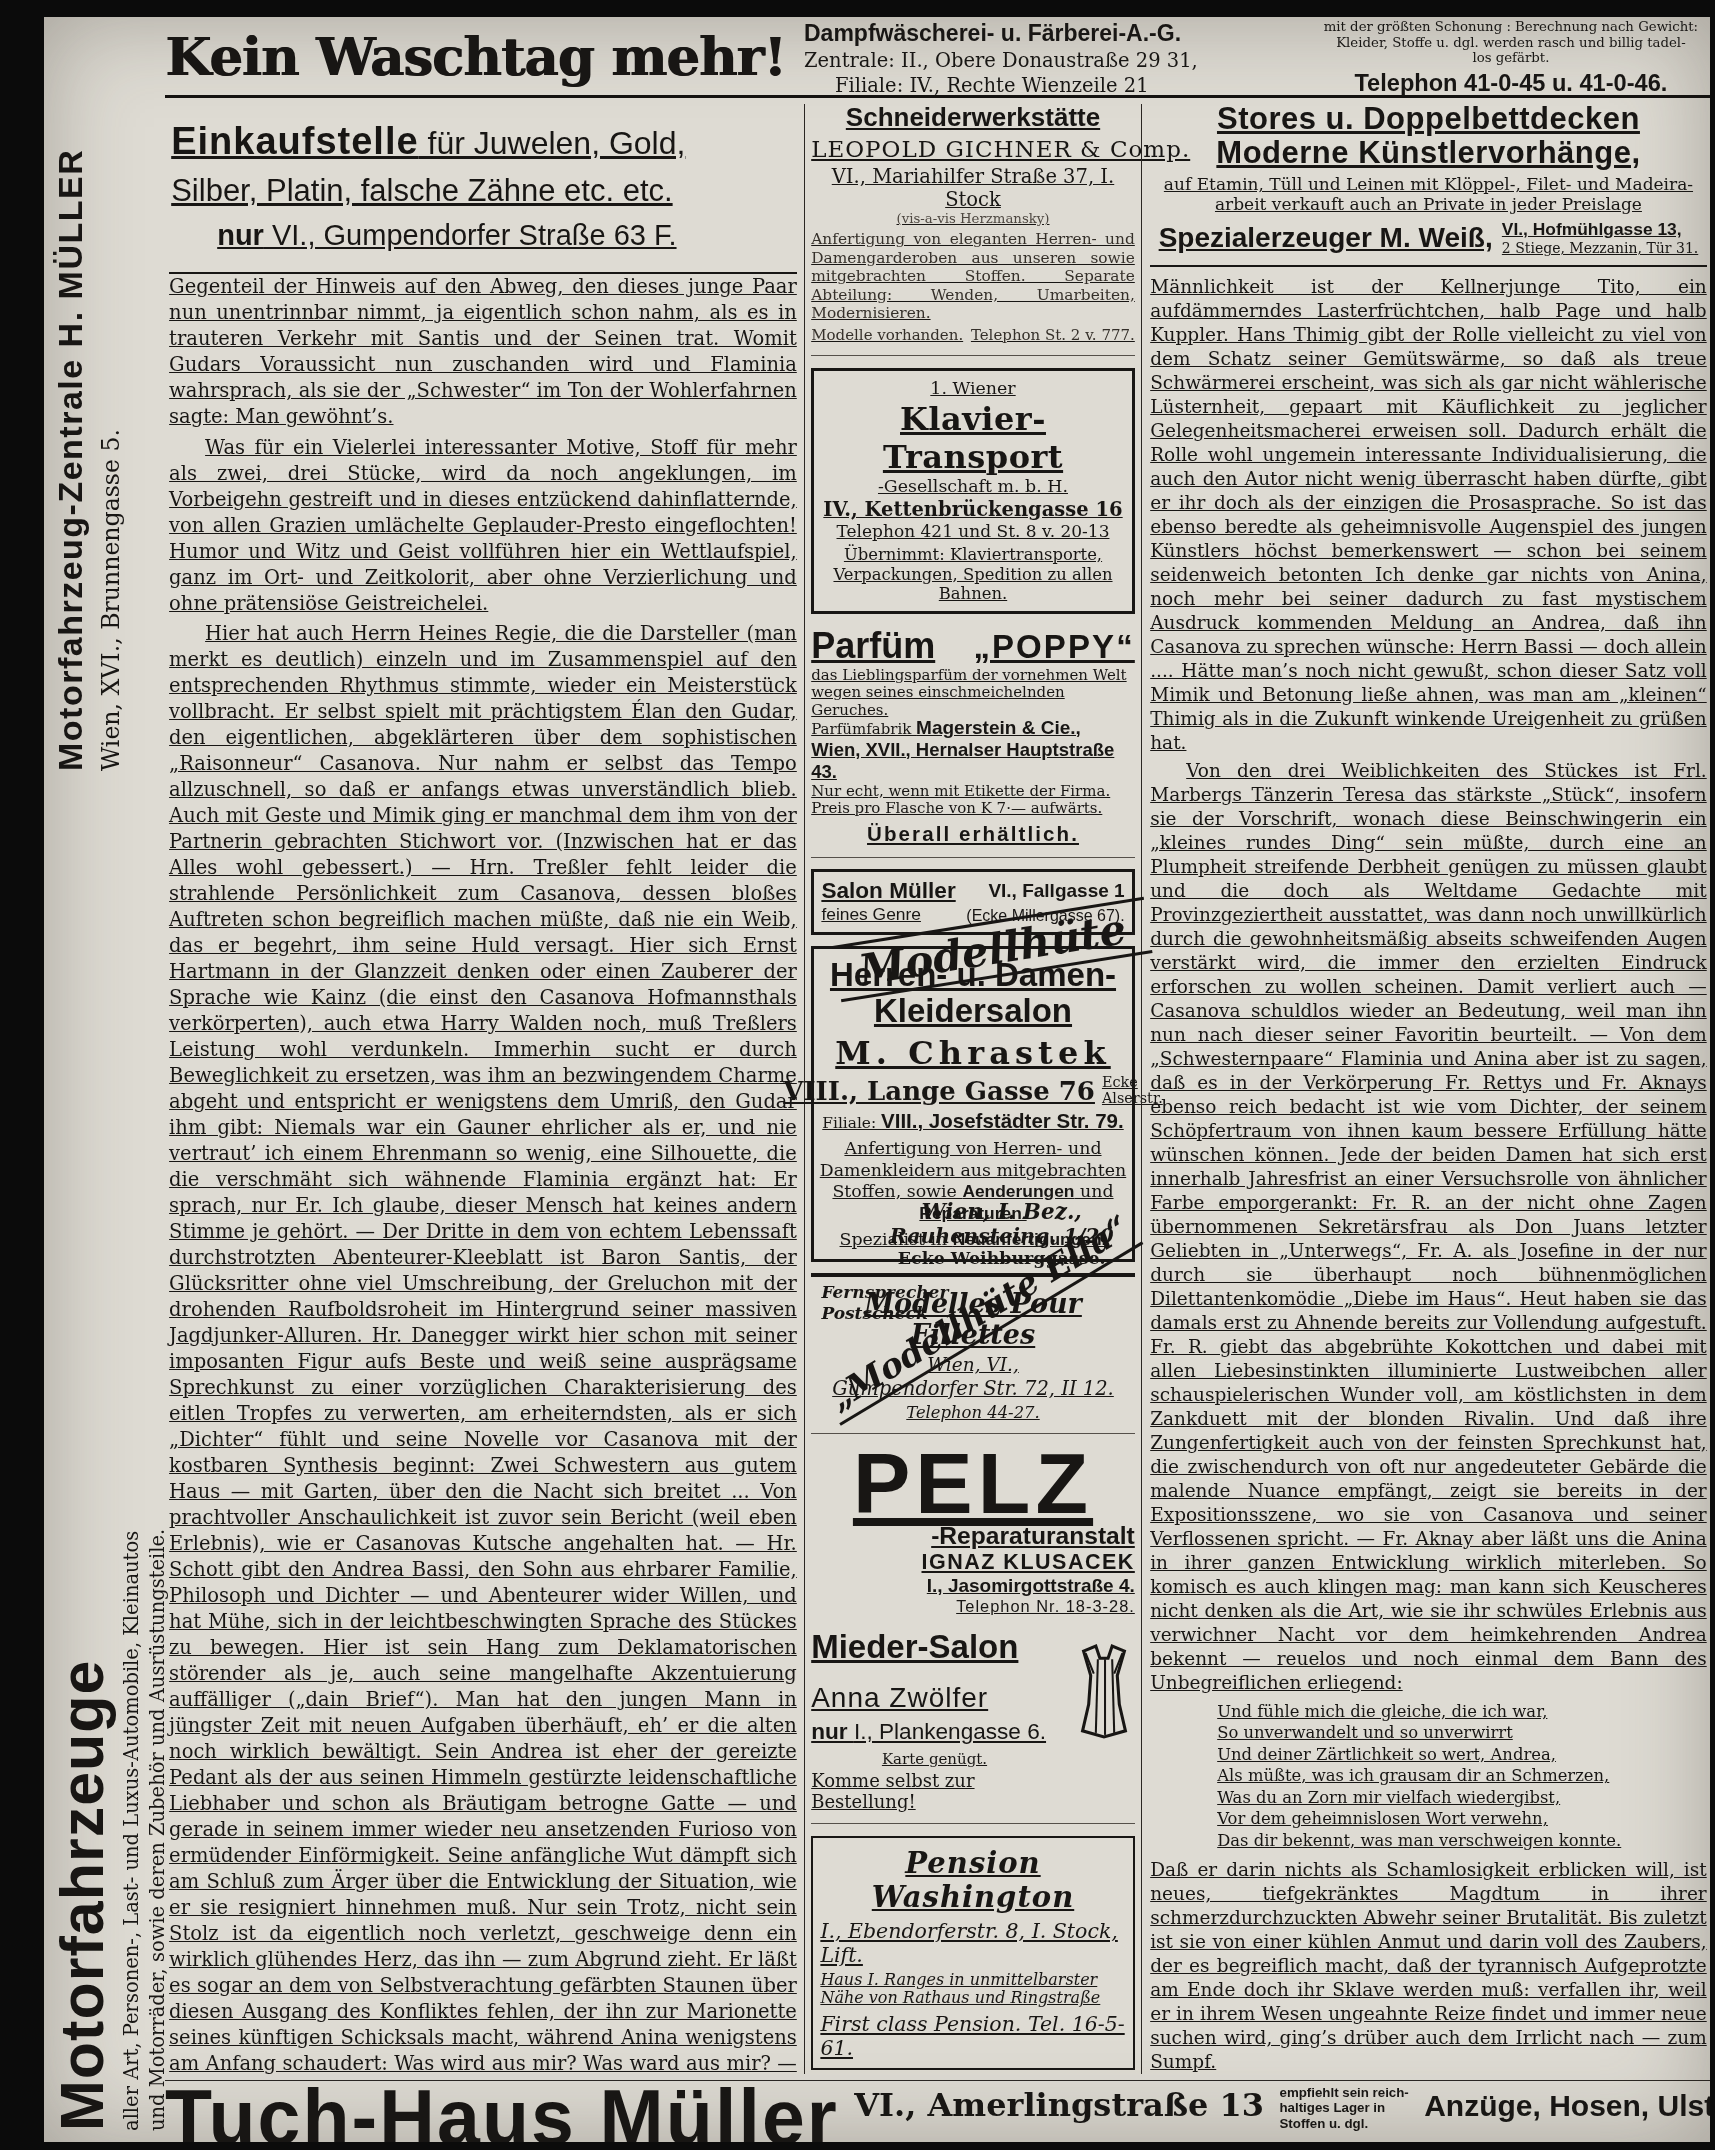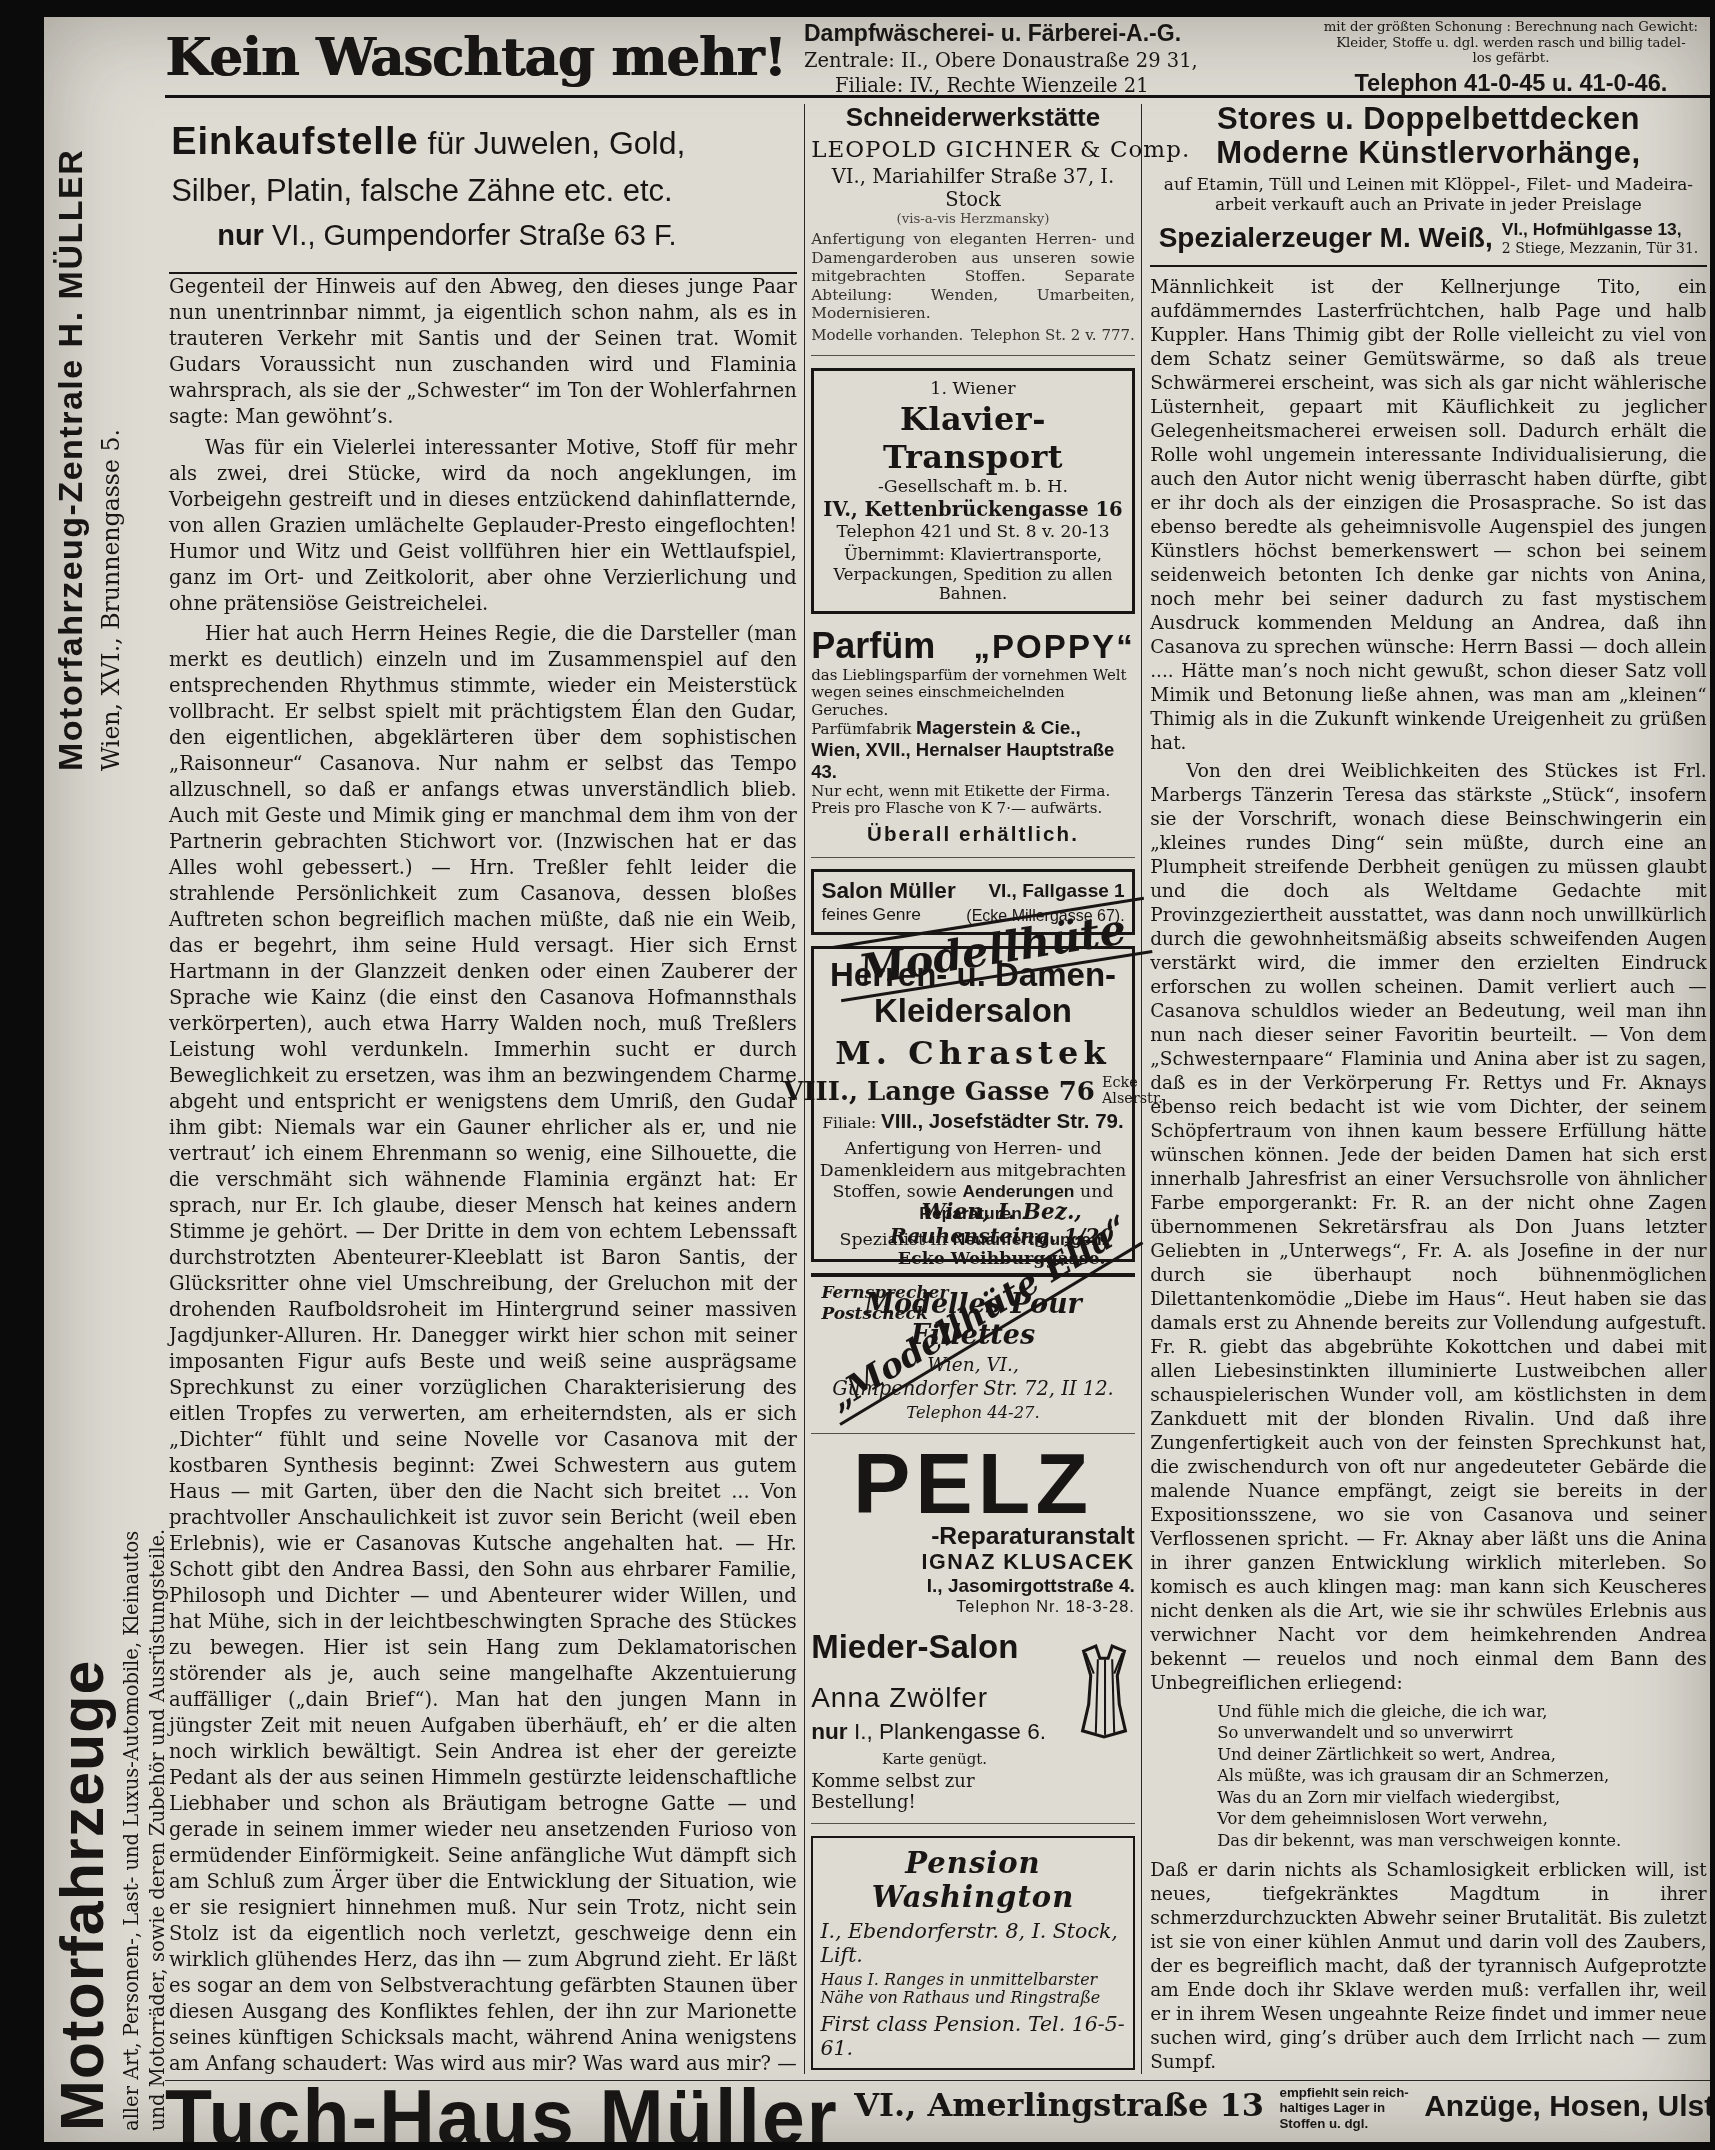--- a/index.html
+++ b/index.html
@@ -21,21 +21,21 @@
   .mh-left{width:639px;display:flex;align-items:center;}
   .blackletter{font-family:"DejaVu Serif",serif;font-weight:900;font-size:53px;line-height:1;
                letter-spacing:-1px;margin:0;text-shadow:1px 0 0 #181614;}
   .mh-mid{width:508px;padding-top:3.1px;}
   .mh-company{font-family:"Liberation Sans",sans-serif;font-weight:900;font-size:23px;white-space:nowrap;}
   .mh-addr{font-size:19.5px;margin-top:2.1px;}
   .mh-addr.ind{padding-left:31px;}
   .mh-right{flex:1;text-align:center;padding-top:2.1px;}
   .mh-note{font-size:13.3px;line-height:15.4px;}
   .mh-tel{font-family:"Liberation Sans",sans-serif;font-weight:900;font-size:23.6px;margin-top:5.1px;white-space:nowrap;}
-  .columns{flex:1;display:flex;overflow:hidden;}
+  .columns{flex:1;display:flex;overflow:hidden;text-decoration:underline;}
   .vrule{width:0;border-left:1.5px solid #2a2622;margin:6.2px 0;}
   
   .col-left{width:639px;padding:5.1px 7.2px 0 4.1px;box-sizing:border-box;}
   .ad-einkauf{border-bottom:2.1px solid #181614;padding:17.4px 0 20.5px 2.1px;font-family:"Liberation Sans",sans-serif;}
   .ek1{font-size:32px;} .ek-lead{font-weight:900;font-size:38px;letter-spacing:1px;}
   .ek2{font-size:31px;margin-top:9.2px;} .ek3{font-size:29px;margin-top:10.3px;padding-left:46px;}
   .ek-nur{font-weight:900;}
   article p{font-size:19.5px;line-height:26px;text-align:justify;margin:0 0 4.1px 0;}
   article p.indent{text-indent:36px;}
   

